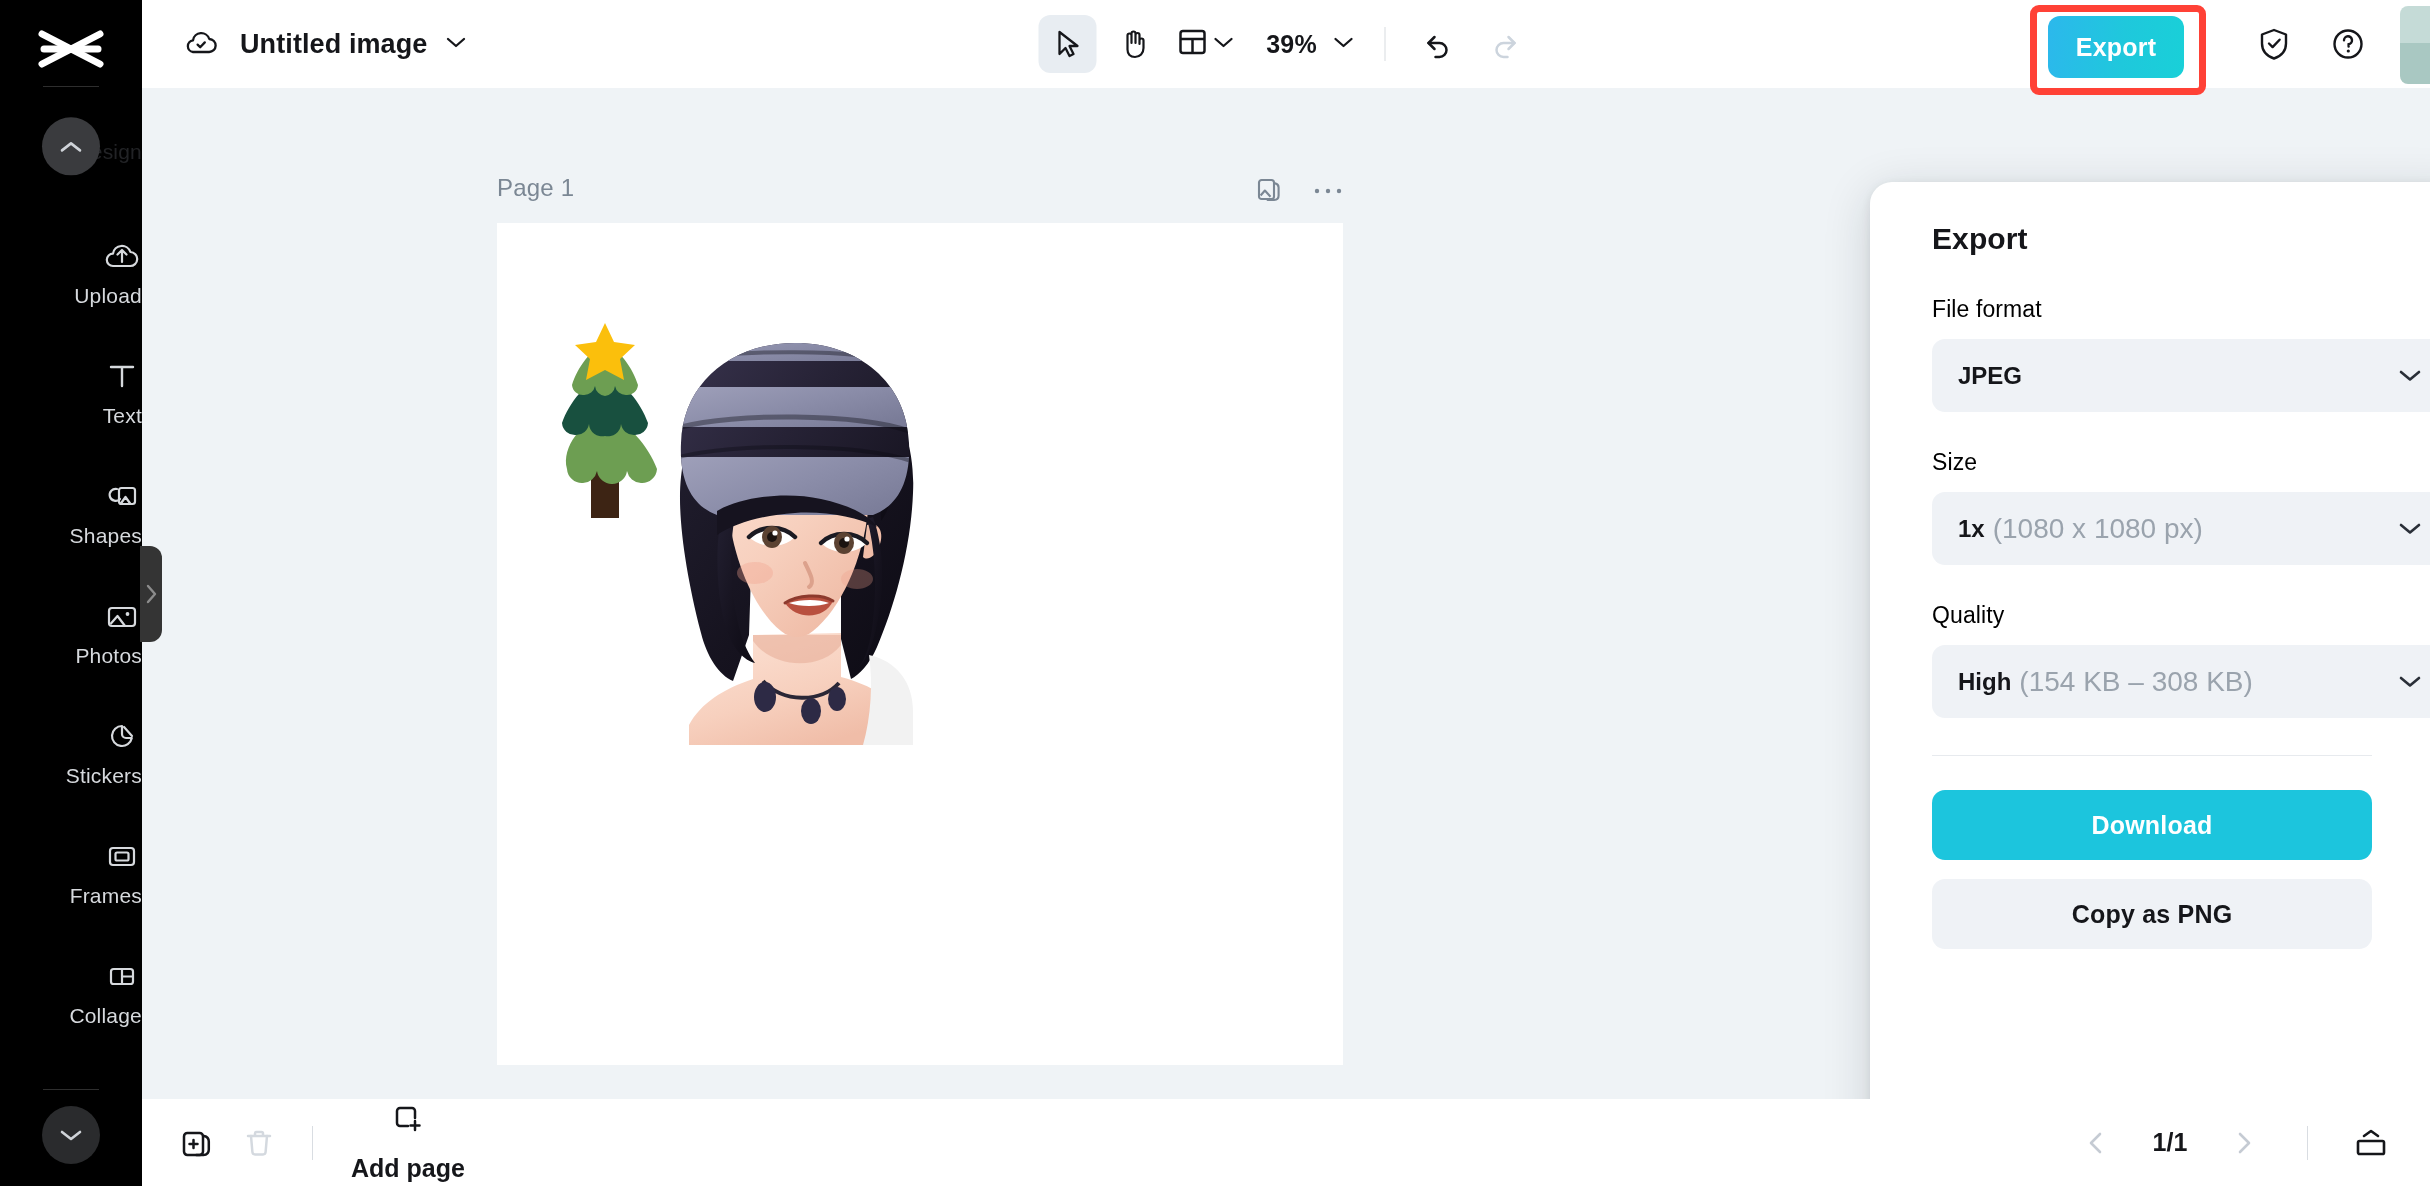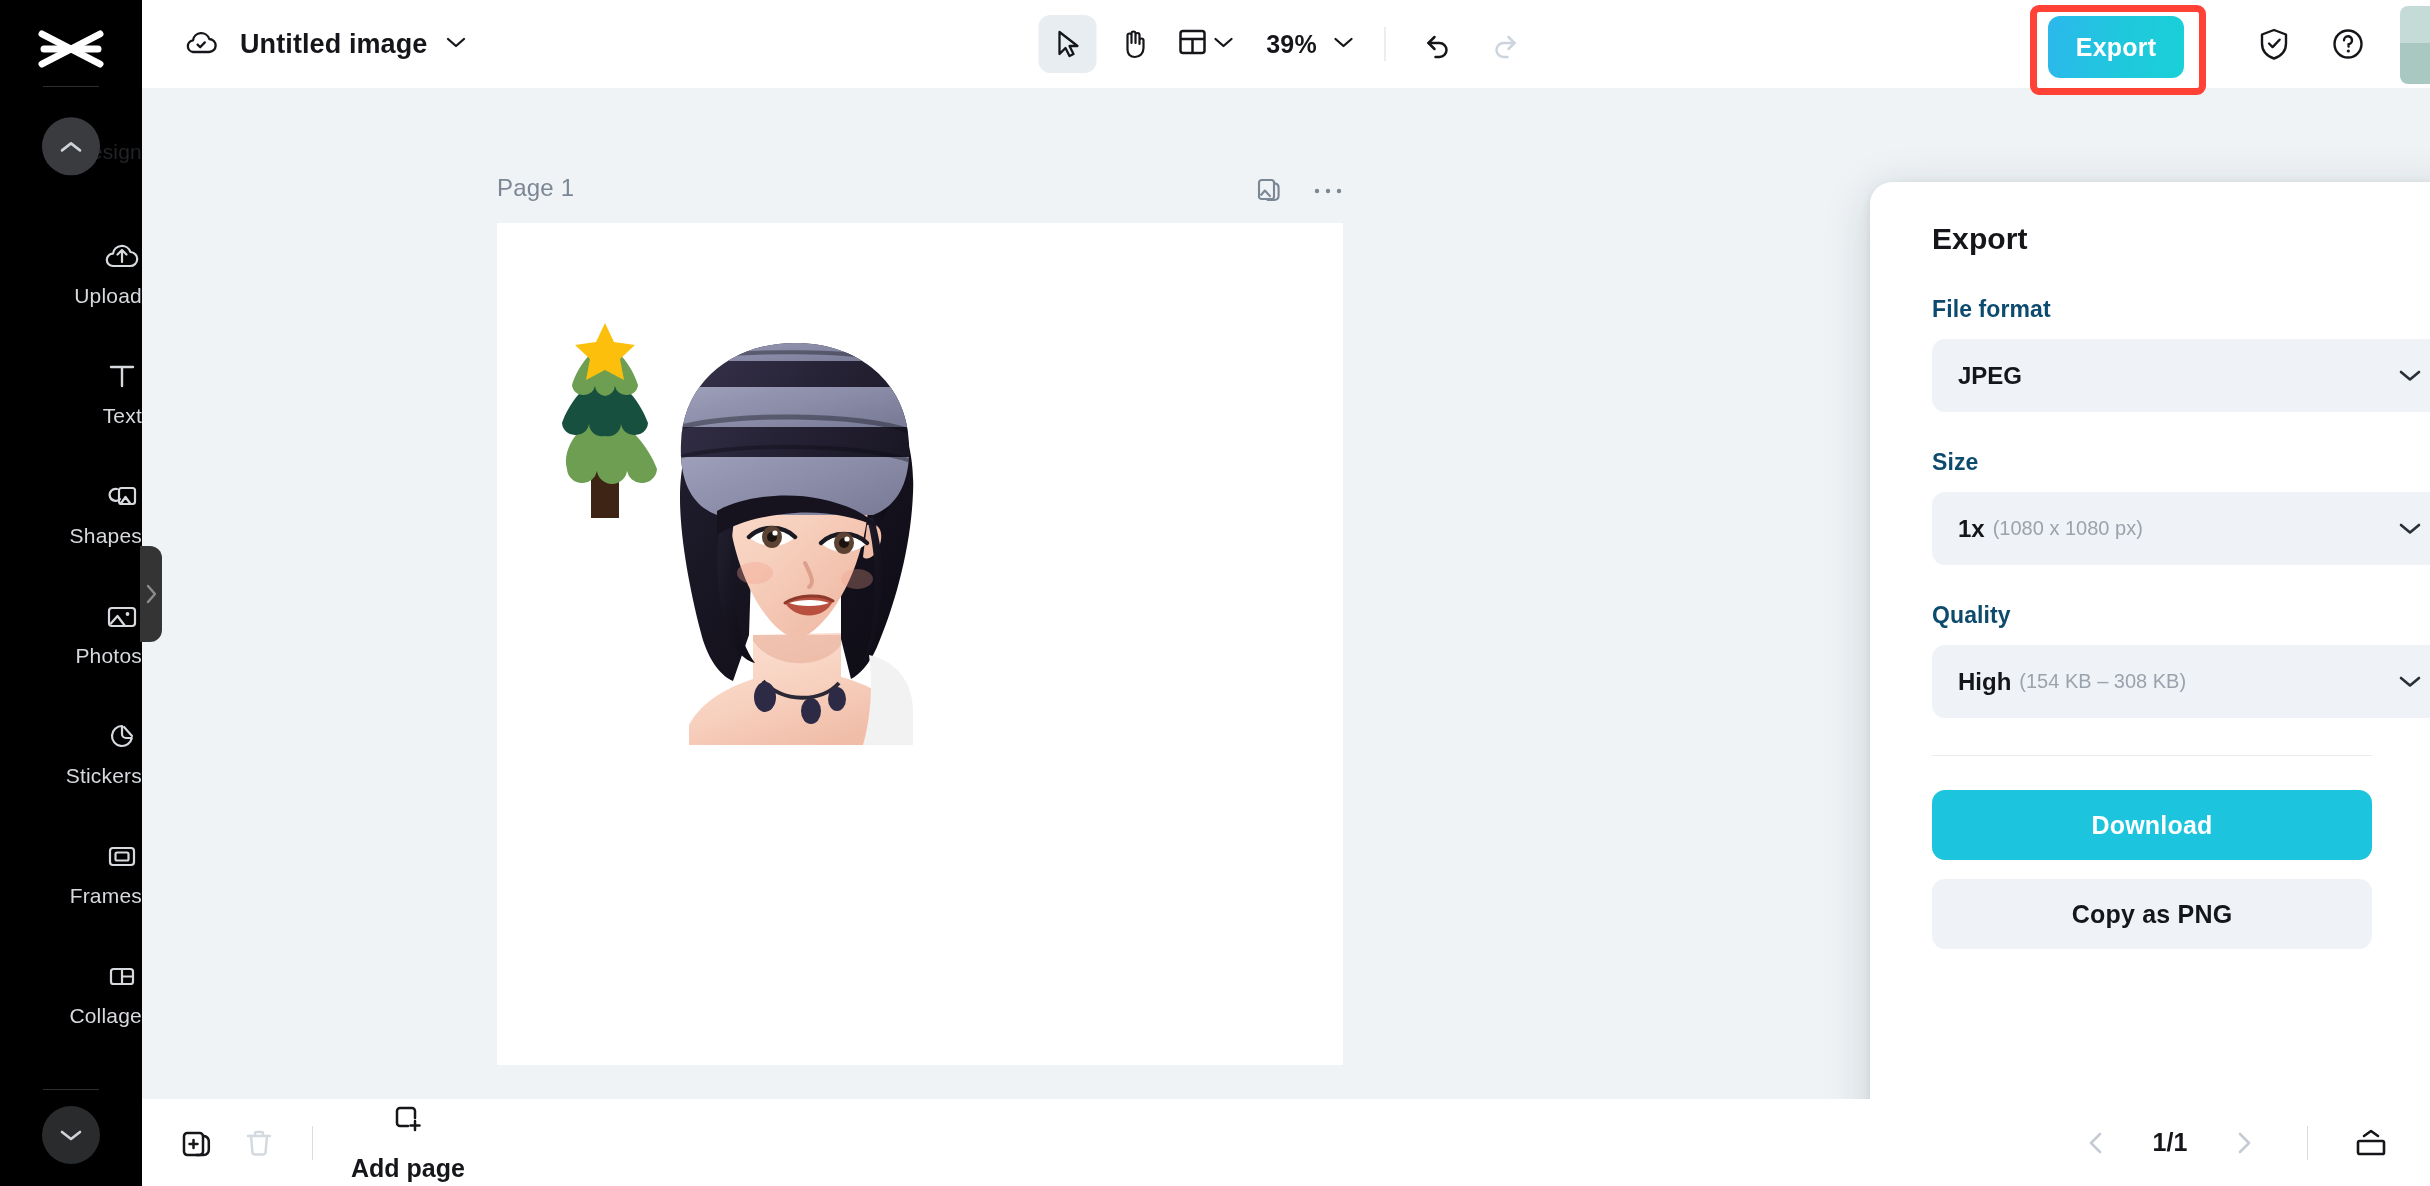--- a/index.html
+++ b/index.html
@@ -168,31 +168,31 @@
     border-radius: 22px;
     box-shadow: 0 10px 48px rgba(20,28,40,.16), 0 2px 10px rgba(20,28,40,.08);
     padding: 40px 62px 0 62px;
     z-index: 35;
   }
   .ep-title {
     font-size: 30px; font-weight: 700; color: #15161a;
     margin-bottom: 40px; letter-spacing: .1px;
   }
   .ep-field-label {
-    font-size: 23px; font-weight: 700; color: #0c4a6e;
+    font-size: 23px; font-weight: 400; color: #000000;
     margin-bottom: 16px; letter-spacing: .1px;
   }
   .ep-select {
     width: 516px; height: 73px;
     background: #eff2f6; border-radius: 13px;
     display: flex; align-items: center;
     padding: 0 26px; cursor: pointer; margin-bottom: 37px;
   }
   .ep-select .val { font-size: 24px; color: #15161a; font-weight: 600; }
-  .ep-select .sub { font-size: 20px; color: #9aa3ad; font-weight: 400; margin-left: 8px; }
+  .ep-select .sub { font-size: 28px; color: #9aa3ad; font-weight: 400; margin-left: 8px; }
   .ep-select .chev { margin-left: auto; display:flex; }
   .ep-rule { width: 440px; height: 1px; background: #e7eaee; margin: 10px 0 34px; }
   .ep-primary {
     width: 440px; height: 70px; border-radius: 13px;
     background: #1cc5dd; color: #ffffff;
     font-size: 25px; font-weight: 600;
     display: flex; align-items: center; justify-content: center;
     border: none; cursor: pointer; margin-bottom: 19px; letter-spacing: .2px;
   }
   .ep-secondary {

